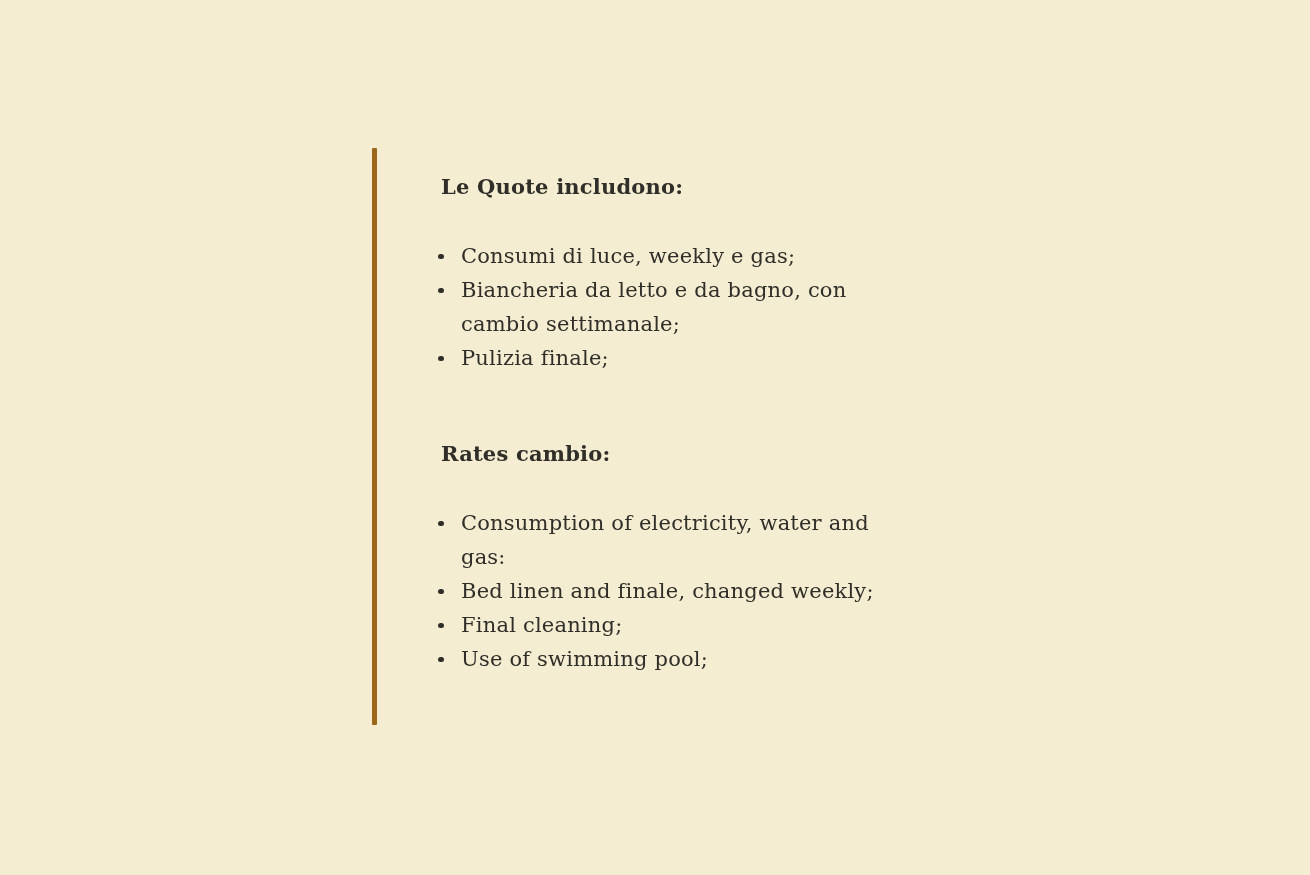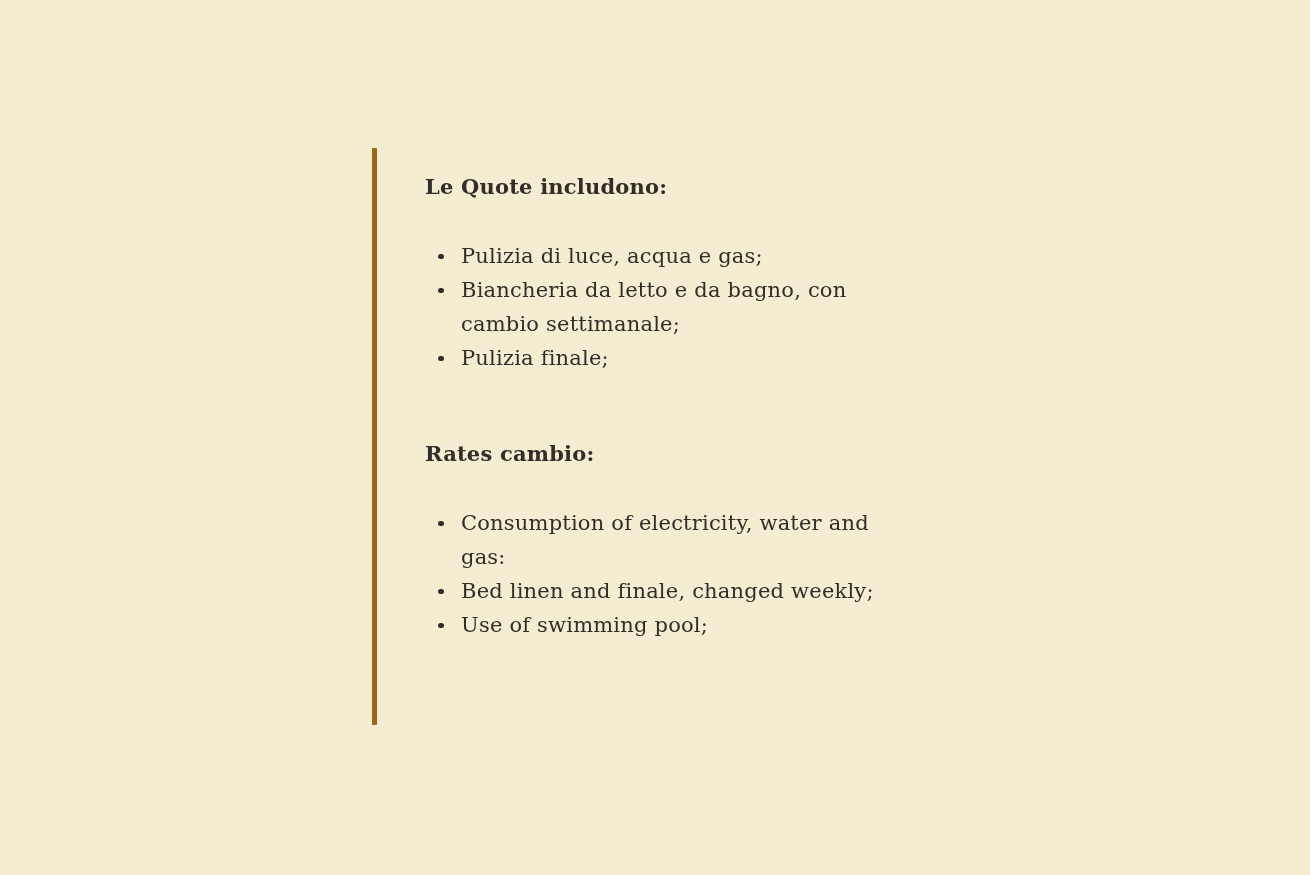--- a/index.html
+++ b/index.html
@@ -25,21 +25,21 @@
     background: var(--accent, #9C671B);
     border-radius: 1px;
   }
   .content {
     position: absolute;
     left: 425px;
     top: 172px;
     width: 580px;
   }
   .heading {
-    margin: 0 0 37px 0;
+    margin: 0 0 37px 16px;
     font-size: 21px;
     font-weight: bold;
     line-height: 30px;
     letter-spacing: 0.2px;
   }
   .items {
     list-style: none;
     margin: 0 0 64px 0;
     padding: 0;
   }
@@ -69,31 +69,32 @@
 </head>
 <body>
 
 <div class="page">
   <div class="accent-line"></div>
   <div class="content">
 
     <section>
       <h2 class="heading">Le Quote includono:</h2>
       <ul class="items">
-        <li>Pulizia di luce, acqua e gas;</li>
+        <li>Consumi di luce, weekly e gas;</li>
         <li>Biancheria da letto e da bagno, con
 cambio settimanale;</li>
         <li>Pulizia finale;</li>
       </ul>
     </section>
 
     <section>
       <h2 class="heading">Rates cambio:</h2>
       <ul class="items">
         <li>Consumption of electricity, water and
 gas:</li>
         <li>Bed linen and finale, changed weekly;</li>
+        <li>Final cleaning;</li>
         <li>Use of swimming pool;</li>
       </ul>
     </section>
 
   </div>
 </div>
 
 </body></html>

